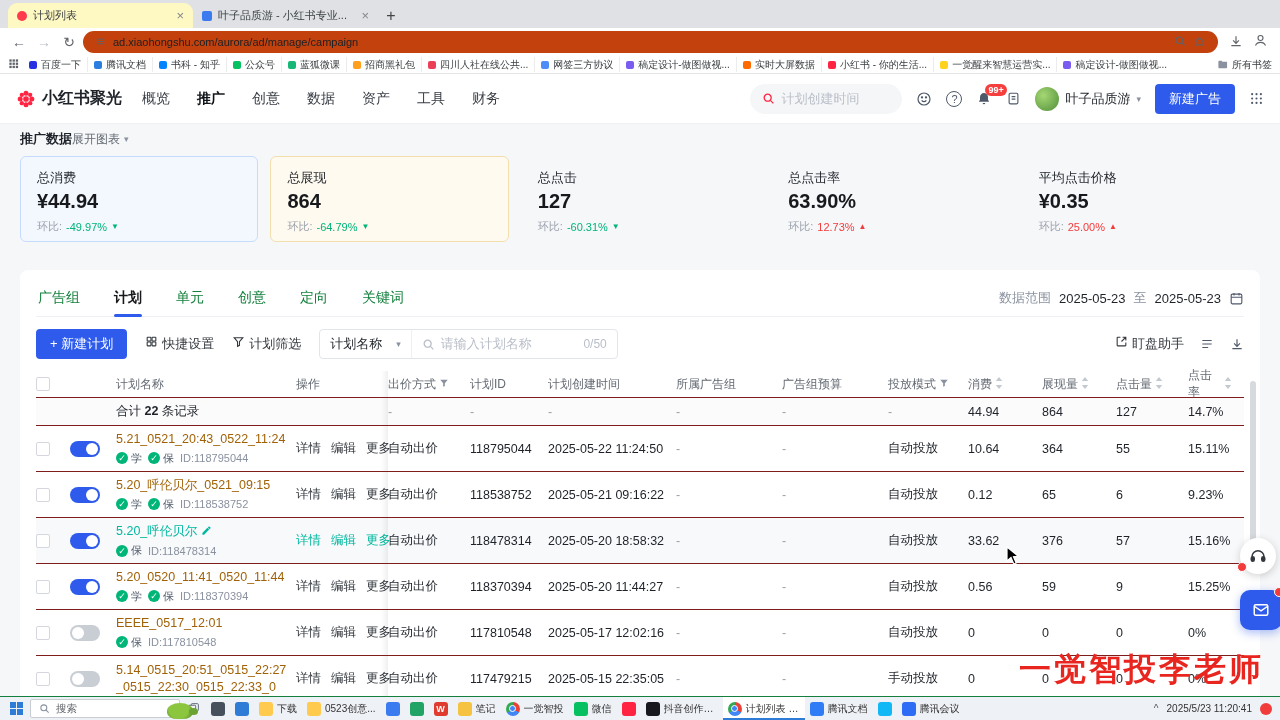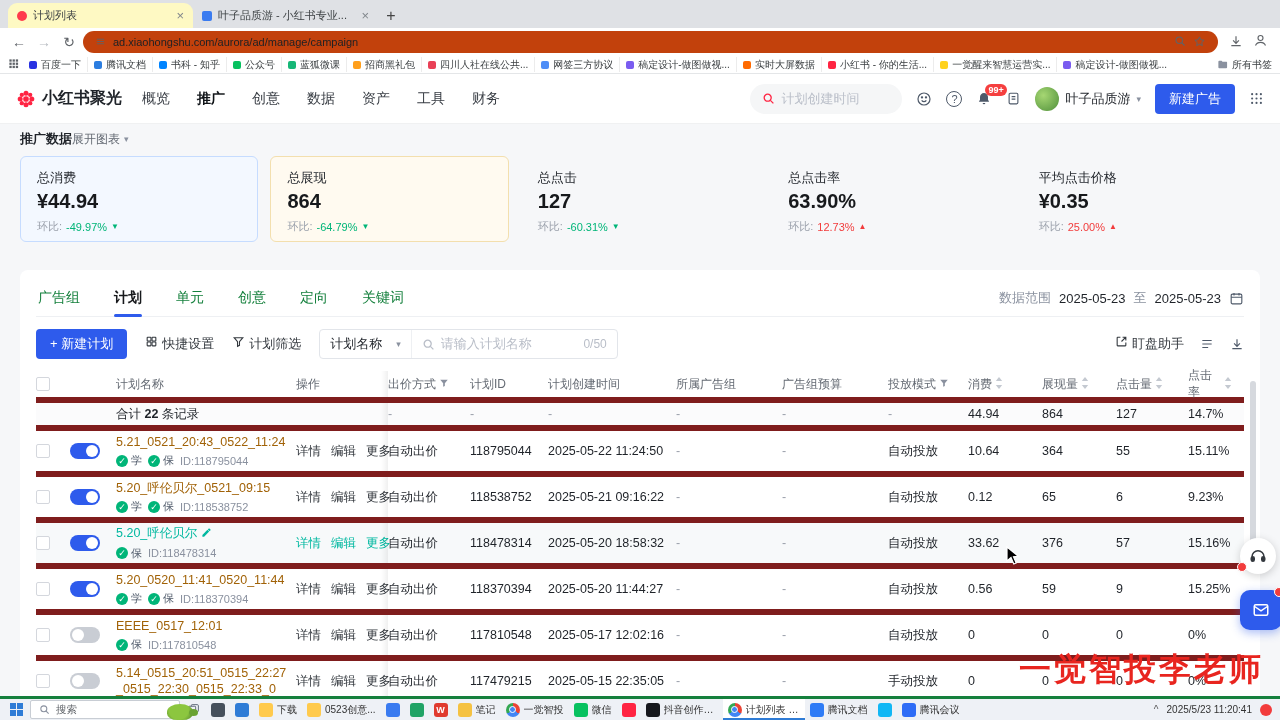--- a/index.html
+++ b/index.html
@@ -74,21 +74,21 @@
 .gsel{display:flex;gap:14px;padding:0 10px;align-items:center;font-size:13px;border-right:1px solid #eef0f3;height:100%}
 .gsearch{display:flex;gap:6px;padding:0 10px;align-items:center;width:205px}
 .ph{color:#b9bec8;flex:1;font-size:13px;white-space:nowrap;overflow:hidden}
 .counter{color:#b9bec8;font-size:12px}
 .toolbar-right{margin-left:auto;display:flex;gap:16px;align-items:center}
 
 
 .table{position:relative}
 .thead{display:flex;height:26px;align-items:center;color:#646a73;font-size:12px}
 .th{display:flex;align-items:center;gap:3px}
-.trow{display:flex;align-items:center;border-top:6px solid #7f1d1d;font-size:12.5px;min-height:46px;background:#fff}
+.trow{display:flex;align-items:center;border-top:1px solid #7f1d1d;font-size:12.5px;min-height:46px;background:#fff}
 .trow.summary{min-height:28px;background:#fbfbfc}
 .trow.hl{background:#f7f9fa}
 .td,.th{flex:none;padding-right:8px}
 .td{display:flex;align-items:center}
 .c-check{width:34px;justify-content:flex-start}
 .c-toggle{width:46px}
 .c-name{width:180px;flex-direction:column;align-items:flex-start;justify-content:center;gap:3px}
 .c-ops{width:92px;position:relative;align-self:stretch;display:flex;align-items:center}
 .c-ops::after{content:"";position:absolute;right:0;top:0;bottom:0;width:7px;background:linear-gradient(to right,rgba(0,0,0,0),rgba(0,0,0,0.06))}
 .c-bid{width:82px}.c-pid{width:78px}.c-time{width:128px}.c-group{width:106px}.c-budget{width:106px}
@@ -116,21 +116,21 @@
 
 .float-help{position:absolute;right:4px;top:538px;width:36px;height:36px;border-radius:50%;background:#fff;box-shadow:0 2px 8px rgba(0,0,0,.18);display:flex;align-items:center;justify-content:center;z-index:5}
 .float-mail{position:absolute;right:-2px;top:590px;width:42px;height:40px;border-radius:10px;background:#2e5bec;display:flex;align-items:center;justify-content:center;box-shadow:0 3px 10px rgba(46,91,236,.4);z-index:5}
 .reddot{position:absolute;width:10px;height:10px;border-radius:50%;background:#f23c3c;border:1.5px solid #fff}
 .float-help .reddot{left:-3px;bottom:2px}
 .float-mail .reddot{right:-2px;top:-3px}
 .watermark{position:absolute;right:16px;bottom:28px;font-size:32px;font-weight:bold;color:#e8251f;letter-spacing:3px;white-space:nowrap;z-index:4}
 .cursor{position:absolute;left:1006px;top:546px;z-index:6}
 
 
-.taskbar{position:absolute;left:0;right:0;bottom:0;height:24px;background:#eef1f6;border-top:3px solid #15803d;display:flex;align-items:stretch;font-size:10.5px;color:#333;padding-left:2px;z-index:10}
+.taskbar{position:absolute;left:0;right:0;bottom:0;height:24px;background:#eef1f6;border-top:1px solid #15803d;display:flex;align-items:stretch;font-size:10.5px;color:#333;padding-left:2px;z-index:10}
 .start{width:28px;display:flex;align-items:center;justify-content:center}
 .win{width:13px;height:13px;display:grid;grid-template-columns:6px 6px;grid-template-rows:6px 6px;gap:1px}
 .win span{background:#2f7cd6}
 .tb-search{display:flex;align-items:center;gap:6px;background:#fff;border:1px solid #c8cdd4;height:19px;width:150px;padding:0 8px;color:#5f6368;border-radius:2px;align-self:center;position:relative}
 .turtle{position:absolute;right:-14px;bottom:-2px;width:26px;height:16px;background:radial-gradient(circle at 45% 35%,#8cc63f 55%,#4e7d2a);border-radius:50% 50% 40% 40%}
 .turtle::after{content:"";position:absolute;right:-5px;top:5px;width:9px;height:7px;background:#6aa332;border-radius:50%}
 .taskview{width:26px;display:flex;align-items:center;justify-content:center}
 .tb-items{display:flex;align-items:stretch;height:100%}
 .tb-item{display:flex;align-items:center;gap:4px;padding:0 5px;max-width:88px}
 .tb-item.active{background:#fff;box-shadow:inset 0 -2px 0 #2f7cd6}

